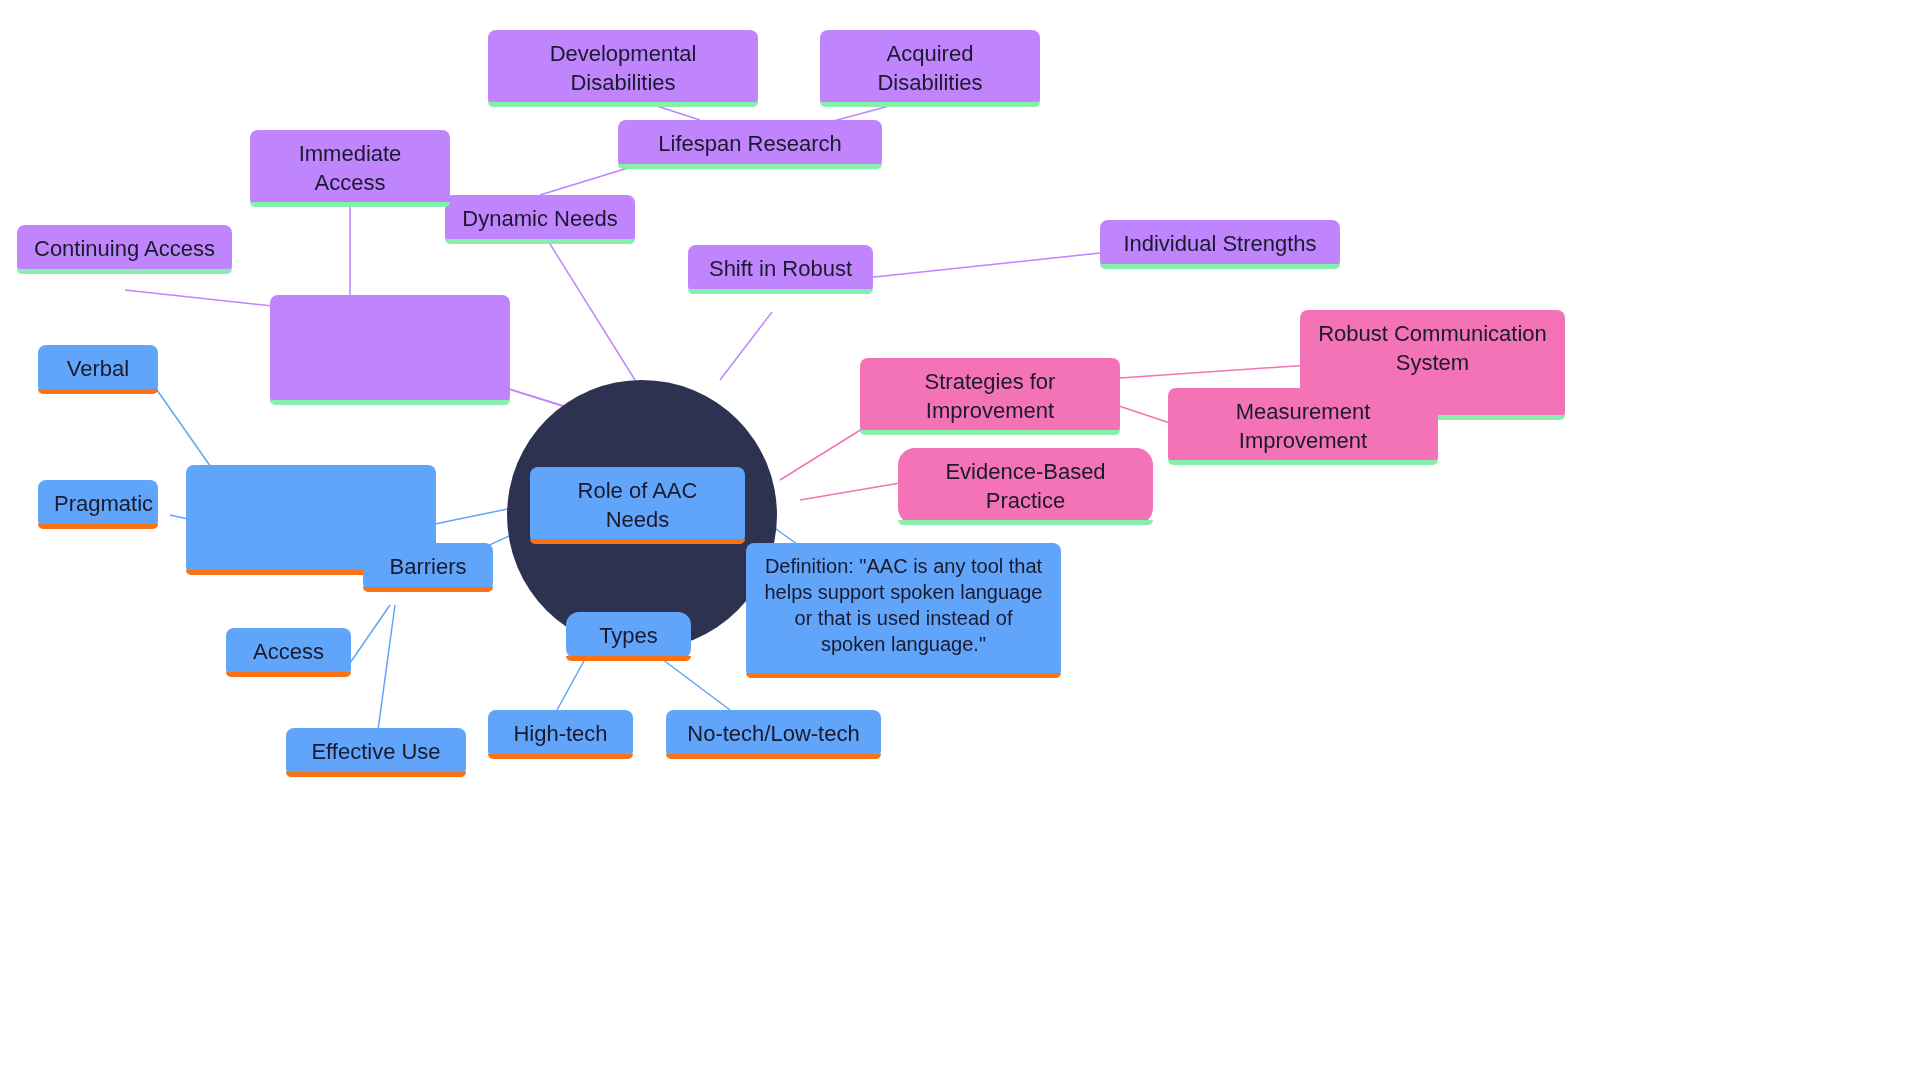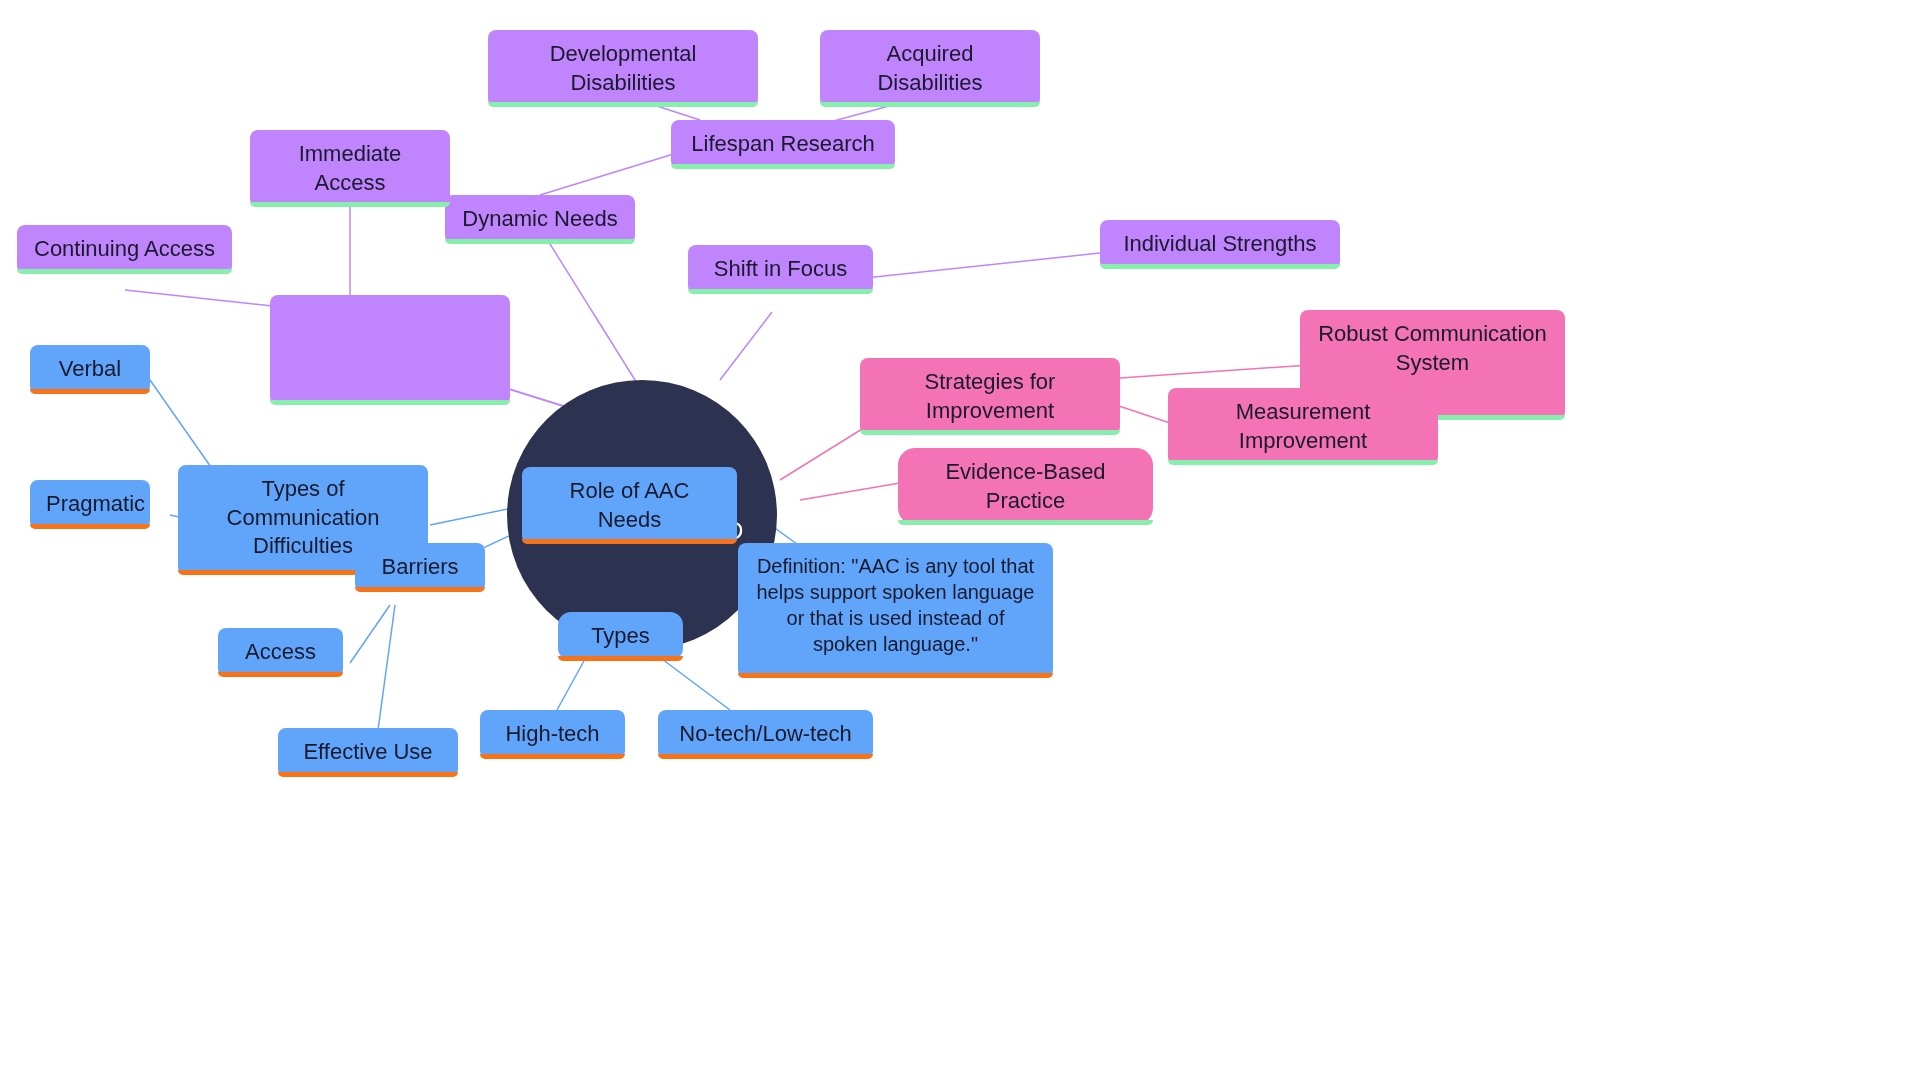--- a/index.html
+++ b/index.html
@@ -55,20 +55,21 @@
     .node-purple {
       background: #c084fc;
       color: #1a1a2e;
       border: none;
     }
     .node-purple .node-bottom-bar { background: #86efac; }
     
     .node-blue {
       background: #60a5fa;
       color: #1a1a2e;
+      margin-left: 8px;
     }
     .node-blue .node-bottom-bar { background: #f97316; }
     
     .node-pink {
       background: #f472b6;
       color: #1a1a2e;
     }
     .node-pink .node-bottom-bar { background: #86efac; }
   </style>
 </head>
@@ -130,37 +131,37 @@
 <div class="node node-purple" style="left: 488px; top: 30px; width: 270px; border-radius: 8px;">
   <span>Developmental Disabilities</span>
   <div class="node-bottom-bar"></div>
 </div>
 
 <div class="node node-purple" style="left: 820px; top: 30px; width: 220px;">
   <span>Acquired Disabilities</span>
   <div class="node-bottom-bar"></div>
 </div>
 
-<div class="node node-purple" style="left: 671px; top: 120px; width: 224px;">
+<div class="node node-purple" style="left: 618px; top: 120px; width: 264px;">
   <span>Lifespan Research</span>
   <div class="node-bottom-bar"></div>
 </div>
 
 <div class="node node-purple" style="left: 445px; top: 195px; width: 190px;">
   <span>Dynamic Needs</span>
   <div class="node-bottom-bar"></div>
 </div>
 
 <div class="node node-purple" style="left: 1100px; top: 220px; width: 240px;">
   <span>Individual Strengths</span>
   <div class="node-bottom-bar"></div>
 </div>
 
 <div class="node node-purple" style="left: 688px; top: 245px; width: 185px;">
-  <span>Shift in Focus</span>
+  <span>Shift in Robust</span>
   <div class="node-bottom-bar"></div>
 </div>
 
 <div class="node node-purple" style="left: 250px; top: 130px; width: 200px;">
   <span>Immediate Access</span>
   <div class="node-bottom-bar"></div>
 </div>
 
 <div class="node node-purple" style="left: 17px; top: 225px; width: 215px;">
   <span>Continuing Access</span>
@@ -170,21 +171,20 @@
 <div class="node node-purple" style="left: 270px; top: 295px; width: 240px; min-height: 110px;">
   <div class="node-bottom-bar"></div>
 </div>
 
 <div class="node node-blue" style="left: 30px; top: 345px; width: 120px;">
   <span>Verbal</span>
   <div class="node-bottom-bar"></div>
 </div>
 
 <div class="node node-blue" style="left: 178px; top: 465px; width: 250px; min-height: 110px;">
-  <span>Types of Communication Difficulties</span>
   <div class="node-bottom-bar"></div>
 </div>
 
 <div class="node node-blue" style="left: 30px; top: 480px; width: 120px;">
   <span>Pragmatic</span>
   <div class="node-bottom-bar"></div>
 </div>
 
 <div class="node node-blue" style="left: 522px; top: 467px; width: 215px;">
   <span>Role of AAC Needs</span>

